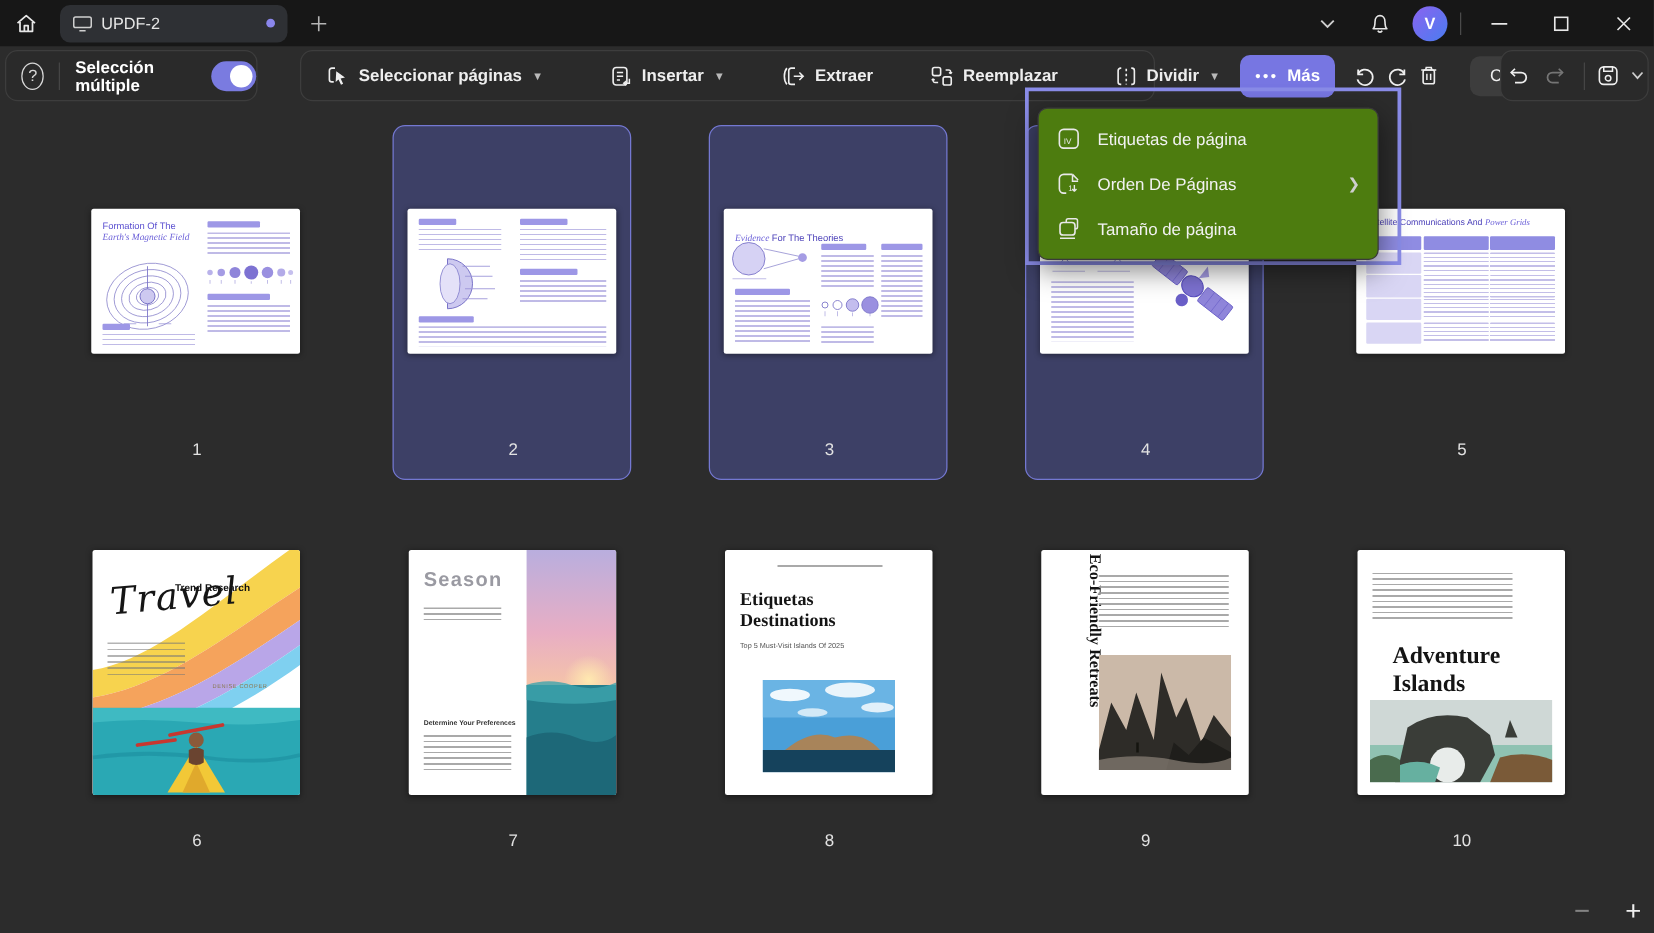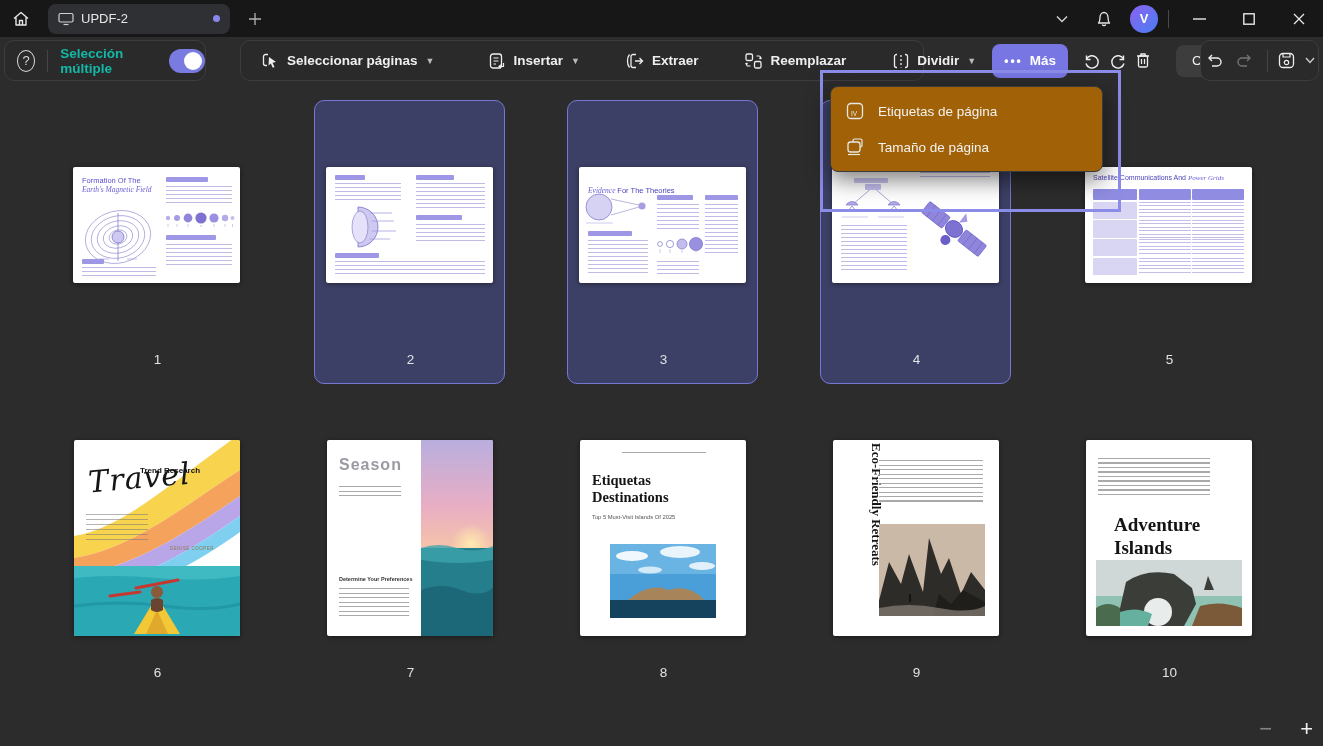--- a/index.html
+++ b/index.html
@@ -19,34 +19,34 @@
   .win-sep { width:1px; height:18px; background:#4a4a4a; }
   .win-btn { width:40px; height:30px; display:flex; align-items:center; justify-content:center; color:#e8e8e8; }
 
   
   .toolgroup { position:absolute; top:40px; height:41px; background:#2a2a2a; border:1px solid #3d3d3d; border-radius:10px; display:flex; align-items:center; z-index:10; }
   .tg-left { left:4px; width:202px; }
   .tg-center { left:240px; width:684px; }
   .tg-right { left:1200px; width:119px; justify-content:center; gap:4px; }
   .help-btn { width:22px; height:22px; border:1.4px solid #d8d8d8; border-radius:50%; margin-left:12px; display:flex; align-items:center; justify-content:center; font-size:13px; color:#d8d8d8; }
   .v-sep { width:1px; height:22px; background:#454545; margin:0 12px; }
-  .ms-label { font-size:13.5px; font-weight:bold; color:#14b8a6; }
+  .ms-label { font-size:13.5px; font-weight:bold; color:#ffffff; }
   .toggle { width:44px; height:24px; border-radius:12px; background:#7a7be0; margin-left:12px; position:relative; }
   .toggle .knob { position:absolute; right:3px; top:3px; width:18px; height:18px; border-radius:50%; background:#fff; }
   .tbtn { display:flex; align-items:center; gap:7px; padding:0 12px; height:34px; border-radius:8px; font-size:13.5px; font-weight:bold; color:#eeeeee; cursor:pointer; white-space:nowrap; }
   .tbtn .chev { font-size:9px; color:#b9b9b9; margin-left:1px; }
   .tbtn-more { background:#7776e2; color:#ffffff; margin-left:4px; }
   .icon-btn { width:36px; height:34px; display:flex; align-items:center; justify-content:center; border-radius:8px; }
   .btn-cerrar { height:32px; padding:0 16px; background:#3d3d3d; border-radius:8px; font-size:13.5px; color:#f0f0f0; display:flex; align-items:center; margin-left:10px; }
   .dim { opacity:.38; }
   svg.ic { display:block; }
 
   
   .focus-rect { position:absolute; left:820px; top:70px; width:301px; height:142px; border:3px solid #8a8ce8; z-index:25; }
-  .dropdown { position:absolute; left:830px; top:86px; width:273px; background:#a16207; border:1px solid #3a3a3a; border-radius:8px; padding:6px 0; z-index:30; box-shadow:0 8px 22px rgba(0,0,0,.5); }
+  .dropdown { position:absolute; left:830px; top:86px; width:273px; background:#4d7c0f; border:1px solid #3a3a3a; border-radius:8px; padding:6px 0; z-index:30; box-shadow:0 8px 22px rgba(0,0,0,.5); }
   .dd-item { height:36px; display:flex; align-items:center; gap:13px; padding:0 14px; font-size:13.5px; color:#f2f2f2; cursor:pointer; }
   .dd-item .sub { margin-left:auto; color:#cfcfcf; font-size:12px; }
 
   
   .sel-tile { position:absolute; width:191px; height:284px; top:100px; background:#3d4066; border:1.5px solid #7478d2; border-radius:10px; z-index:2; }
   .pagenum { position:absolute; width:191px; text-align:center; font-size:13.5px; color:#e2e2e2; z-index:4; }
   .thumb { position:absolute; background:#fff; border-radius:2px; box-shadow:0 1px 5px rgba(0,0,0,.45); overflow:hidden; z-index:3; }
   .thumb.land { width:167px; height:116px; top:167px; }
   .thumb.port { width:166px; height:196px; top:440px; }
 
@@ -520,20 +520,32 @@
       <svg class="ic" width="20" height="20" viewBox="0 0 20 20">
           <rect x="2.5" y="2.5" width="15" height="15" rx="3.5" fill="none" stroke="#e8e8e8" stroke-width="1.3"></rect>
           <text x="6" y="14.5" font-size="6.5" fill="#e8e8e8" font-family="Liberation Sans,sans-serif">IV</text>
         </svg>
     </span>
     <span>Etiquetas de página</span>
   </div>
   <div class="dd-item">
     <span>
       <svg class="ic" width="20" height="20" viewBox="0 0 20 20">
+          <path d="M13 2.5 H6 A3.5 3.5 0 0 0 2.5 6 V14 A3.5 3.5 0 0 0 6 17.5 H8" fill="none" stroke="#e8e8e8" stroke-width="1.3"></path>
+          <path d="M13 2.5 V8 H17.5 M13 2.5 L17.5 7" fill="none" stroke="#e8e8e8" stroke-width="1.2"></path>
+          <text x="9.5" y="16" font-size="6.5" fill="#e8e8e8" font-family="Liberation Sans,sans-serif">1</text>
+          <path d="M14.5 11 V16 M14.5 16 L12.8 14.2 M14.5 16 L16.2 14.2" stroke="#e8e8e8" stroke-width="1.1" fill="none"></path>
+        </svg>
+    </span>
+    <span>Orden De Páginas</span>
+    <span class="sub">❯</span>
+  </div>
+  <div class="dd-item">
+    <span>
+      <svg class="ic" width="20" height="20" viewBox="0 0 20 20">
           <rect x="3" y="5" width="12" height="10" rx="2.5" fill="none" stroke="#e8e8e8" stroke-width="1.3"></rect>
           <path d="M8 5 V3.5 A1.5 1.5 0 0 1 9.5 2 H15.5 A1.5 1.5 0 0 1 17 3.5 V8.5 A1.5 1.5 0 0 1 15.5 10 H15" fill="none" stroke="#e8e8e8" stroke-width="1.2"></path>
           <path d="M3 17.5 H15" stroke="#e8e8e8" stroke-width="1.2"></path>
         </svg>
     </span>
     <span>Tamaño de página</span>
   </div>
 </div>
 
 <div class="zoomctl">

